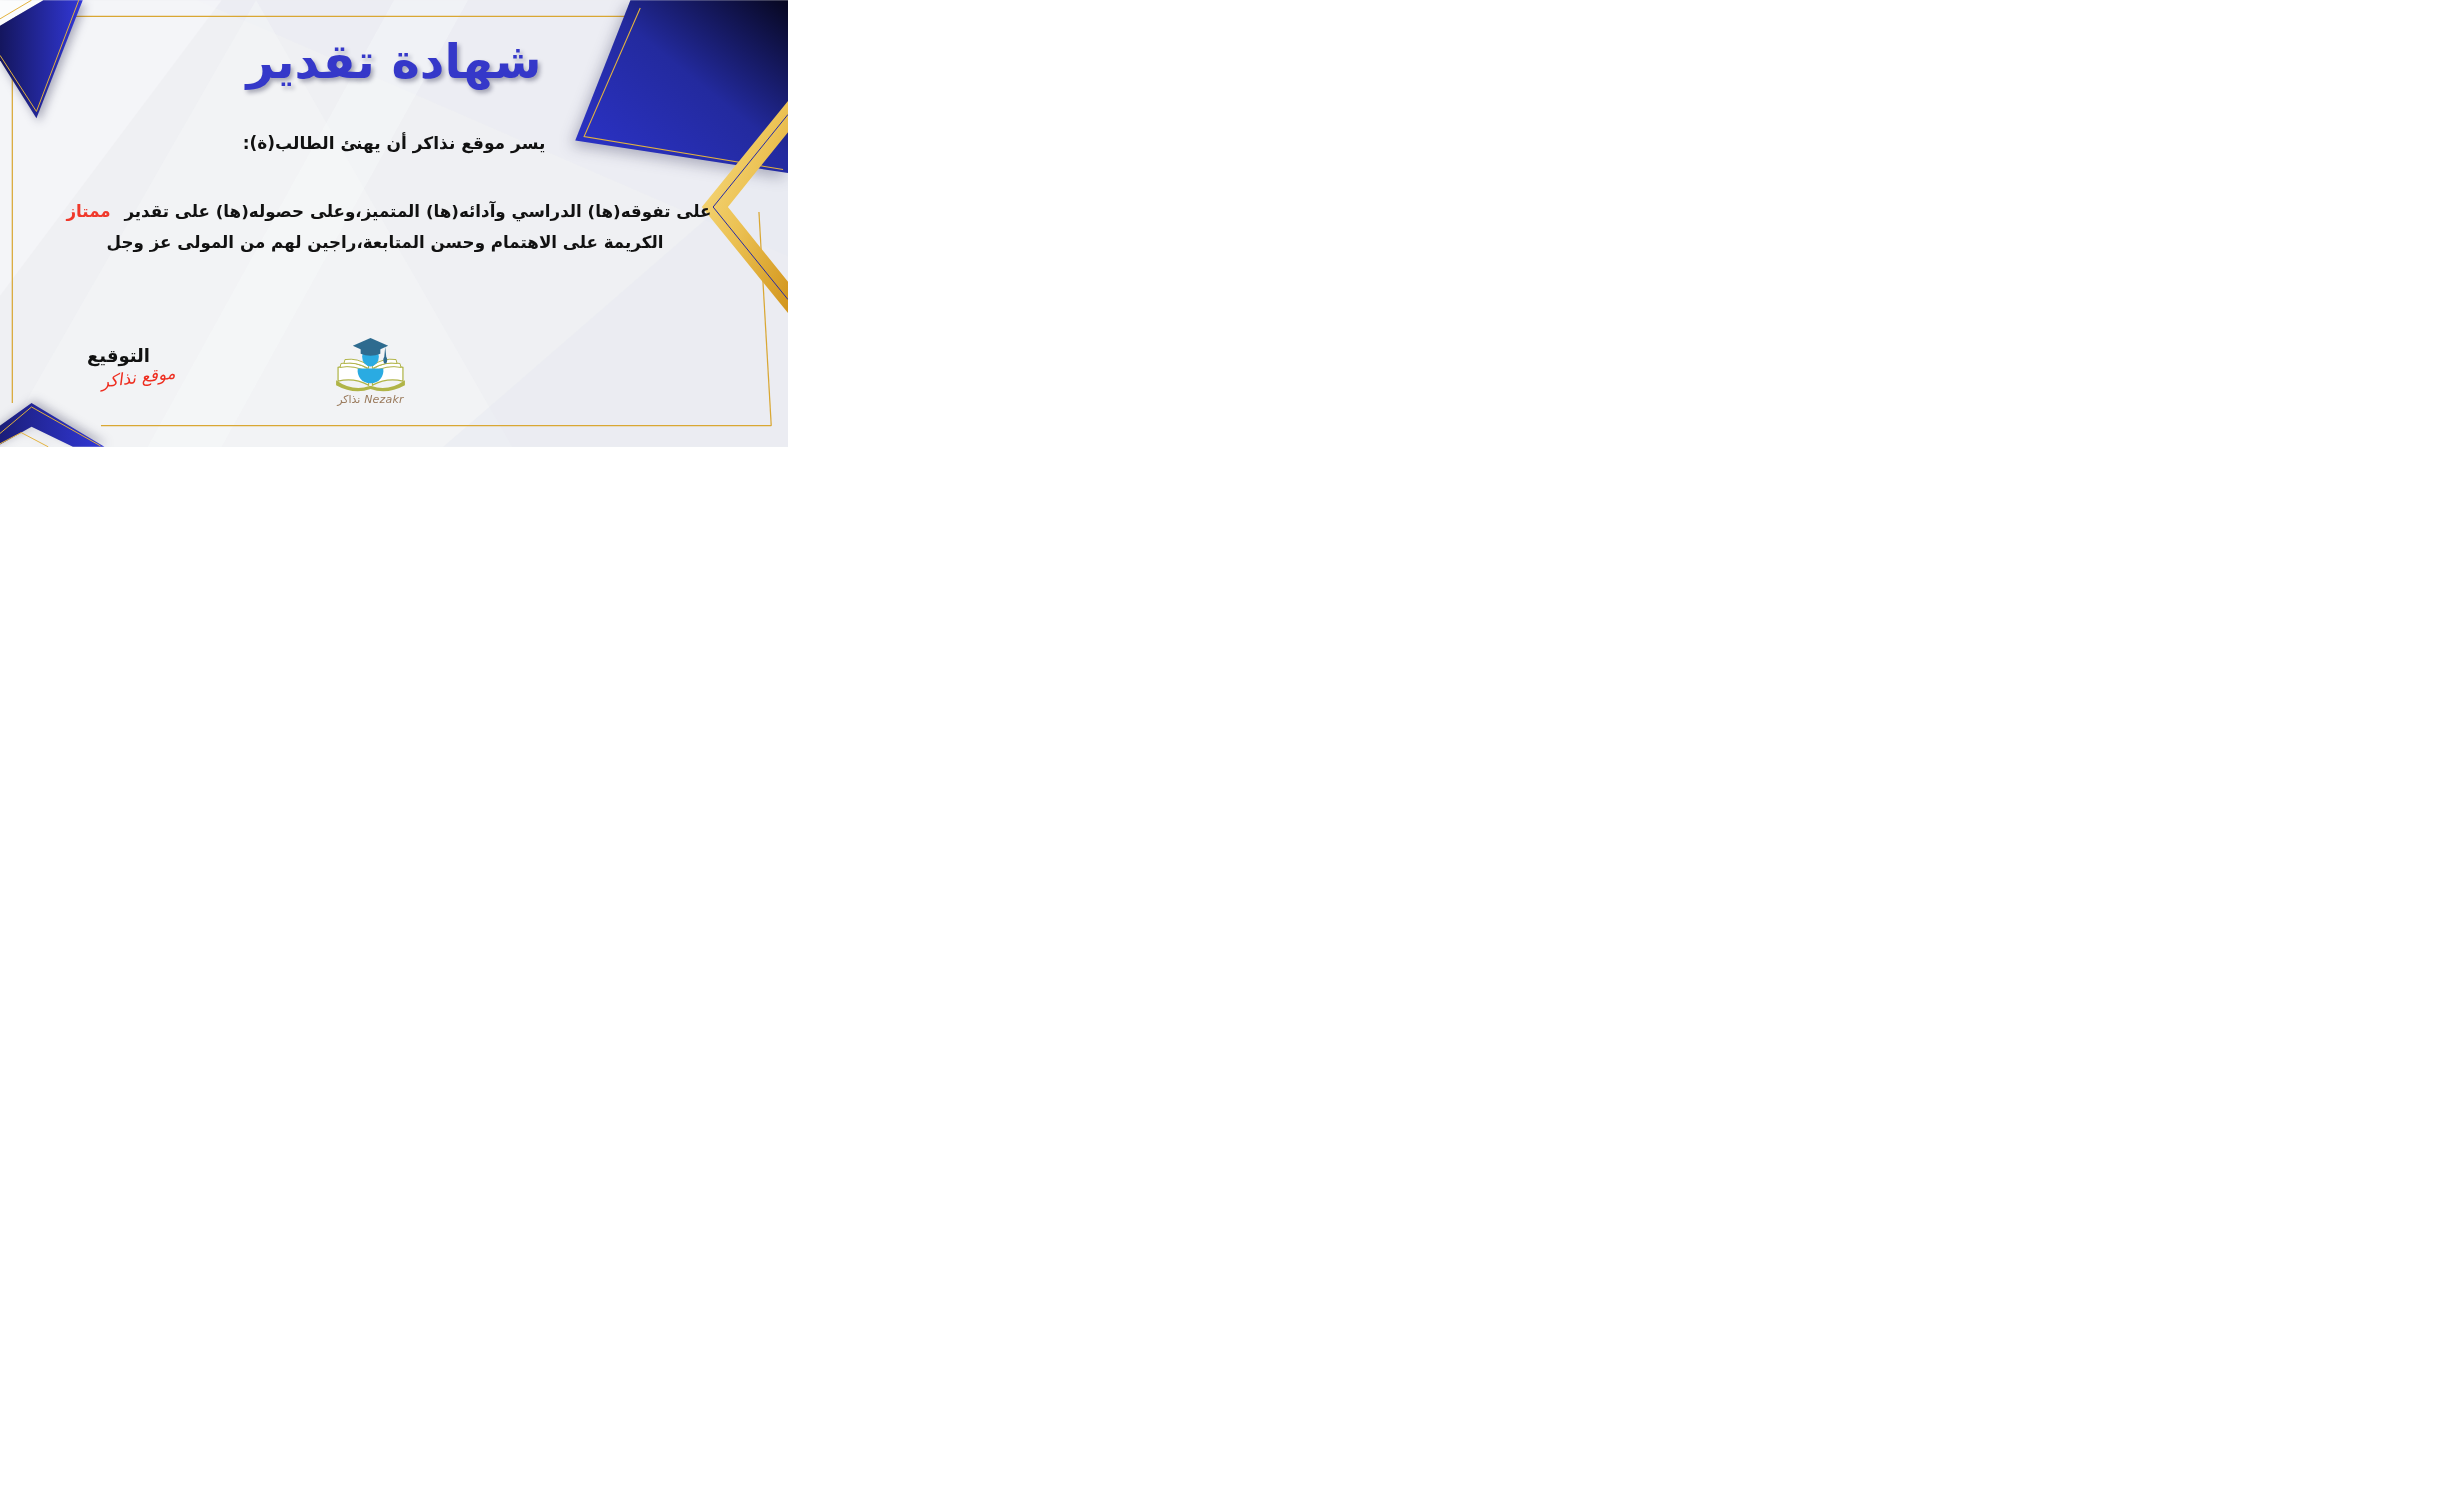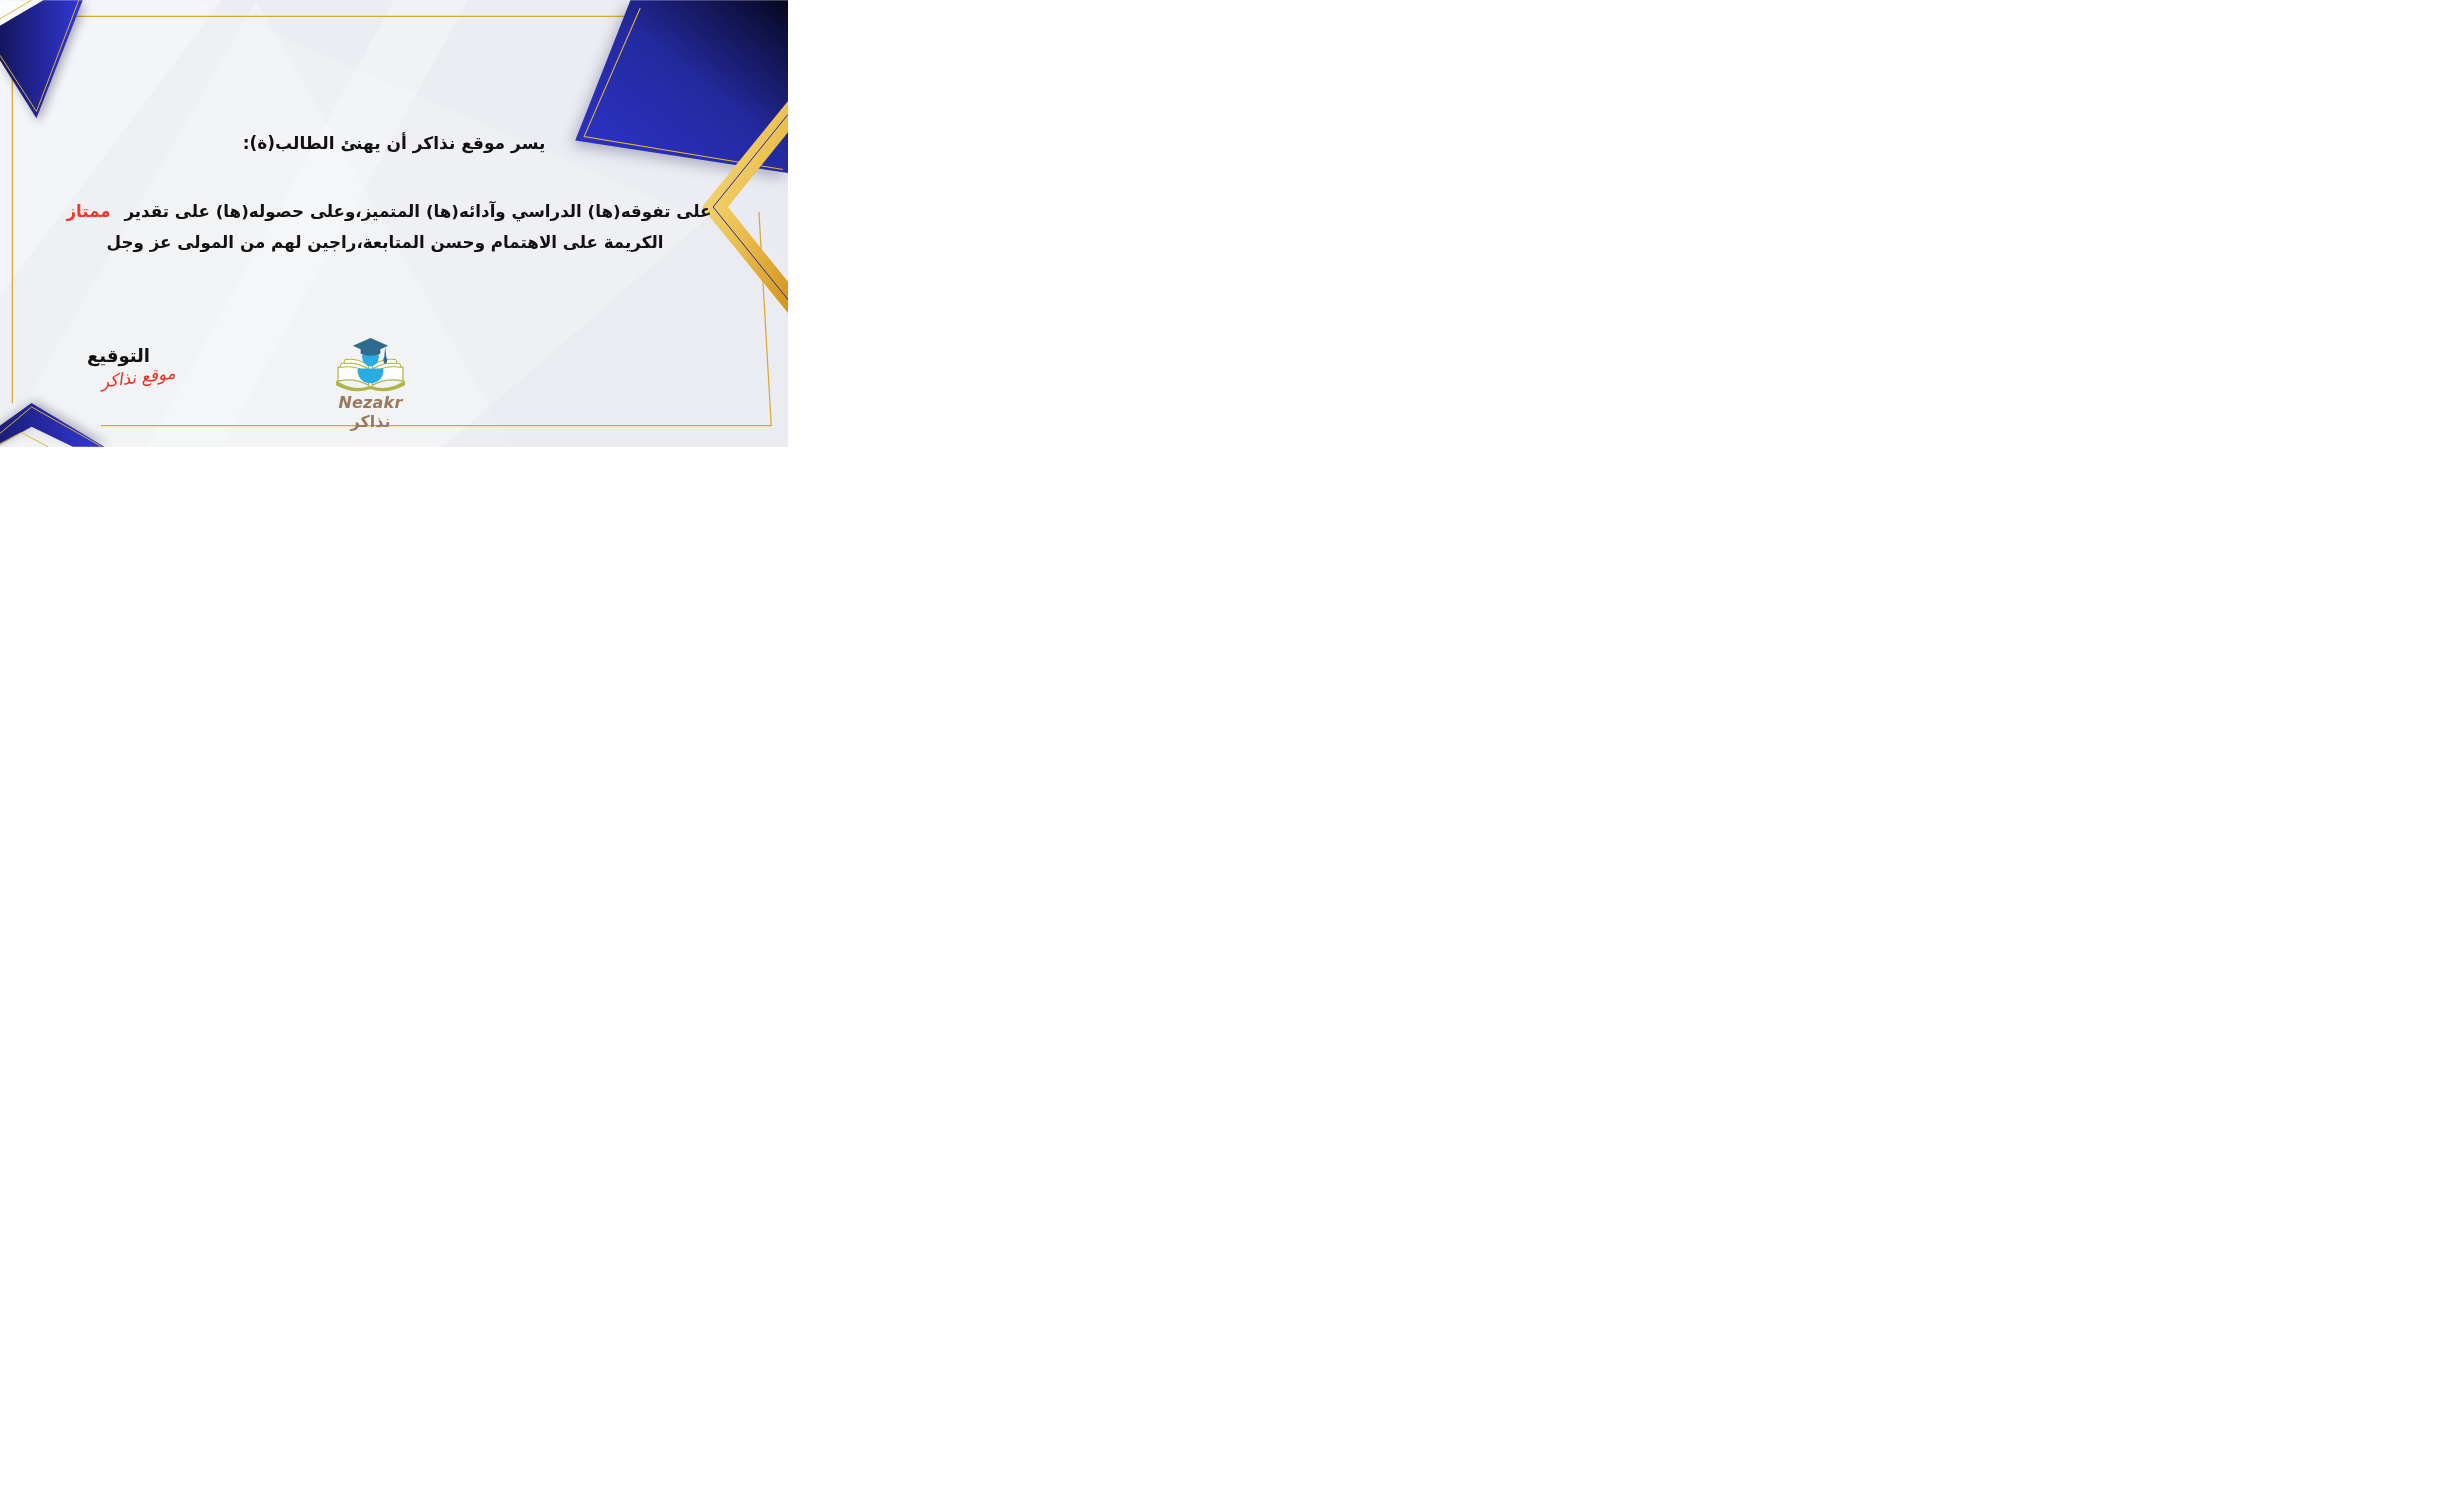--- a/index.html
+++ b/index.html
@@ -25,21 +25,21 @@
   .intro{top:133px;font-size:17px;font-weight:700;}
   .student{top:163px;font-size:19px;font-weight:700;color:#f0392b;}
   .para{top:196px;left:34px;right:52px;font-size:16.7px;font-weight:700;line-height:31px;}
   .hl{color:#f0392b;margin:0 7.9px;display:inline-block;}
   .sig-label{position:absolute;top:345px;left:87px;width:98px;text-align:left;
     font-size:18px;font-weight:700;color:#111;direction:rtl;}
   .sig-name{position:absolute;top:367px;left:79px;width:118px;text-align:center;
     font-size:16.7px;font-style:italic;color:#ee2d1f;direction:rtl;
     transform:rotate(-7deg);}
   .logo{position:absolute;left:333px;top:335px;width:75px;text-align:center;}
-  .logo-text{margin-top:-2px;font-size:16px;font-weight:700;color:#9a7a5c;direction:rtl;letter-spacing:0.2px;}
+  .logo-text{margin-top:-2px;font-size:11px;font-weight:400;color:#9a7a5c;direction:rtl;letter-spacing:0.2px;}
   .logo-text .en{font-style:italic;}
 </style>
 </head>
 <body>
 
 <div class="cert">
 
   <svg class="bg" width="788" height="447" viewBox="0 0 1600 907">
     <defs>
       <linearGradient id="gradTL" x1="0" y1="0" x2="1" y2="0">
@@ -94,20 +94,21 @@
       <path d="M1600,232 L1448,420 L1600,608" fill="none" stroke="#2228a8" stroke-width="2"></path>
     </g>
 
     <g class="shadowBL">
       <path d="M64,818 L212,907 L148,907 L64,866 L-8,907 L-60,907 Z" fill="url(#gradBL)"></path>
       <path d="M-30,905 L64,826 L204,905" fill="none" stroke="#e3b23c" stroke-width="2"></path>
       <path d="M-12,907 L43,878 L98,907" fill="none" stroke="#e3b23c" stroke-width="2"></path>
     </g>
   </svg>
 
+  <div class="txt title">شهادة تقدير</div>
 
   <div class="txt intro">يسر موقع نذاكر أن يهنئ الطالب(ة):</div>
 
 
   <div class="txt para">
     <div>
       <span>على تفوقه(ها) الدراسي وآدائه(ها) المتميز،وعلى حصوله(ها) على تقدير</span>
       <span class="hl">ممتاز</span>
     </div>
     <div>الكريمة على الاهتمام وحسن المتابعة،راجين لهم من المولى عز وجل</div>

